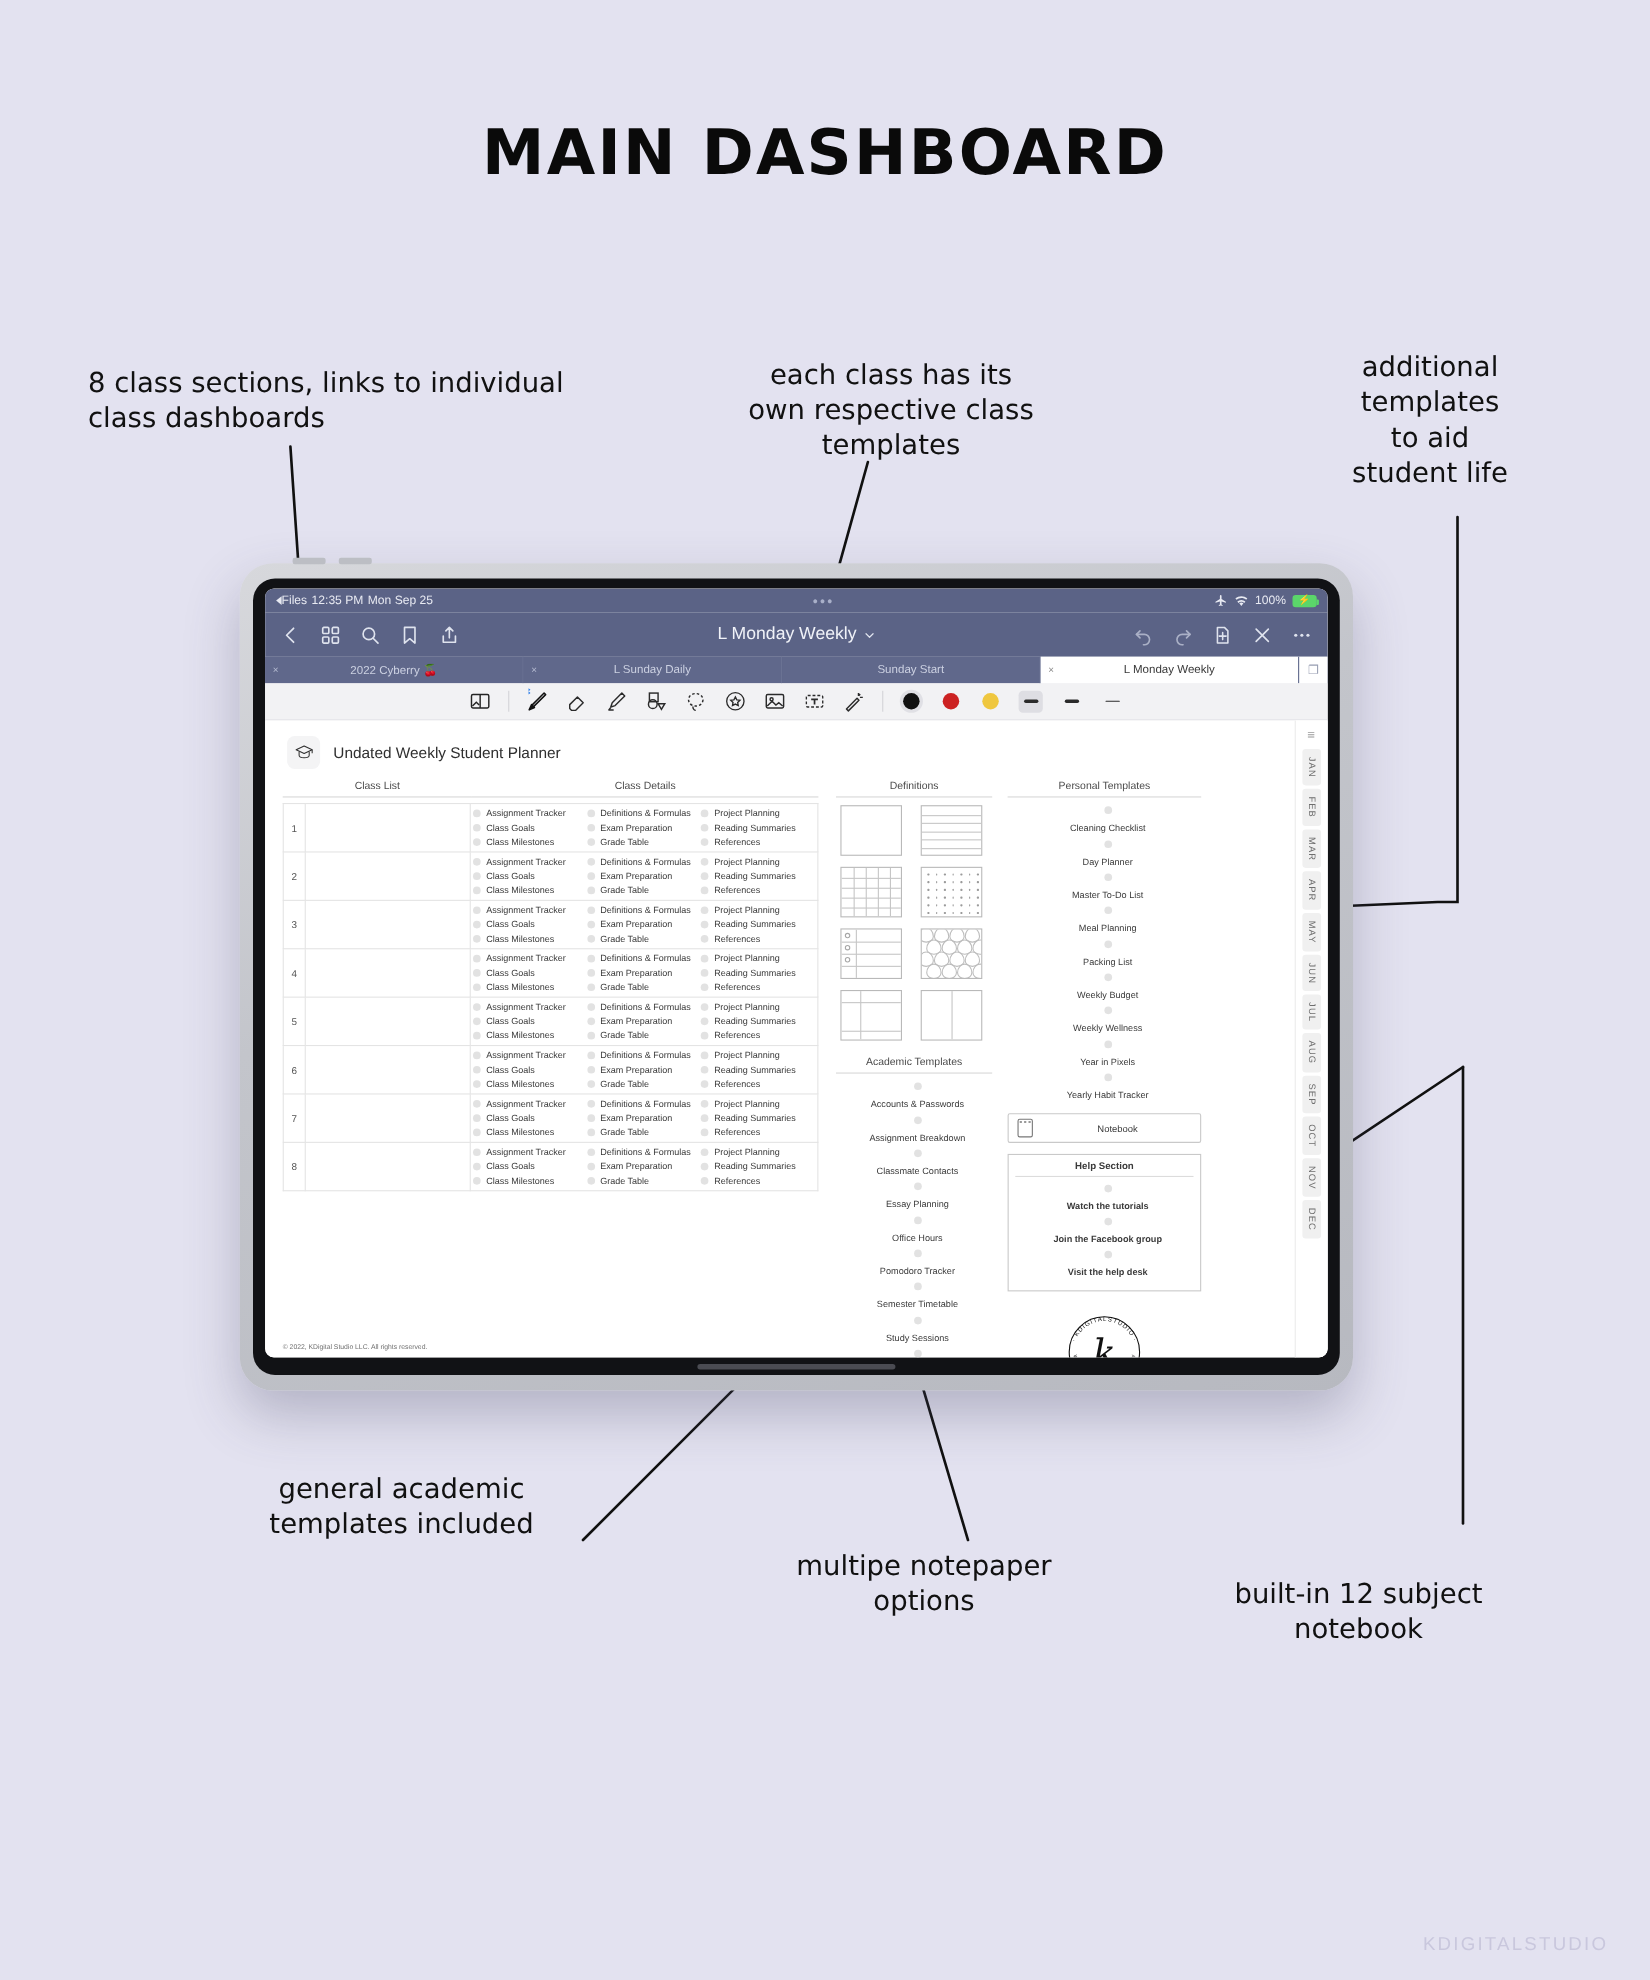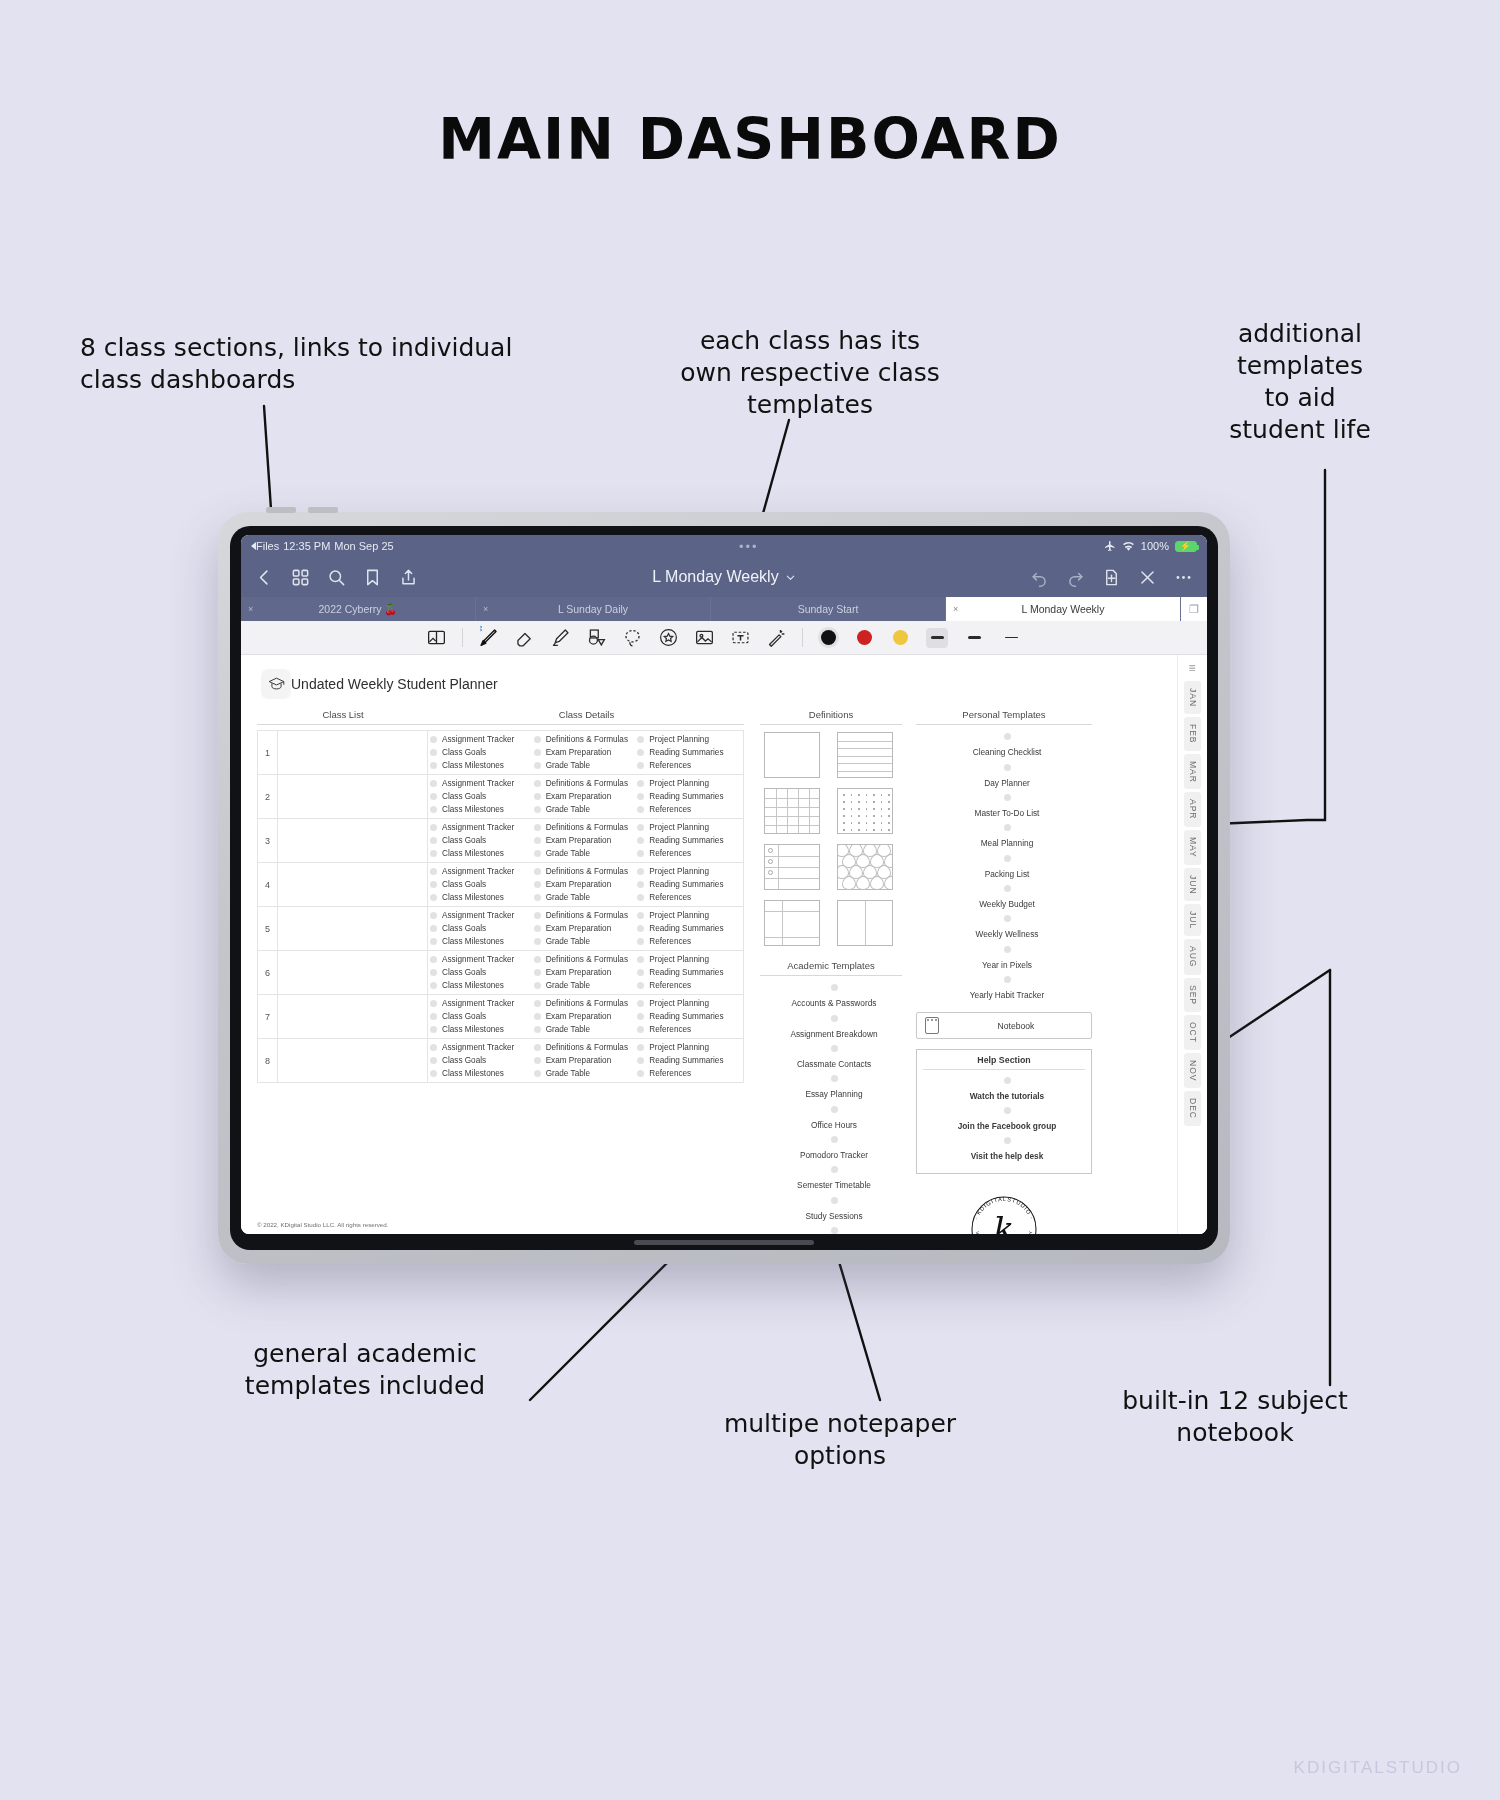--- a/index.html
+++ b/index.html
@@ -168,21 +168,21 @@
   }
   .rail-menu { color:#9a9a9a; font-size:12px; letter-spacing:1px; margin-bottom:6px; }
   .month {
     writing-mode: vertical-rl;
     background:#f0f0f0; color:#6e6e6e;
     font-size:8.5px; letter-spacing:1px;
     padding:7px 3px; border-radius:3px; margin-bottom:3px;
     width:17px; text-align:center;
   }
 
-  .doc-head { display:flex; align-items:center; margin: 4px 0 10px 4px; }
+  .doc-head { display:flex; align-items:center; gap:12px; margin: 4px 0 10px 4px; }
   .cap-badge {
     width:30px;height:30px;border-radius:7px;background:#f4f4f5;
     display:flex;align-items:center;justify-content:center;
   }
   .doc-title { font-size:14px; color:#2f2f2f; }
 
   .content { display:flex; gap:16px; }
   .left-col { width: 487px; }
   .right-col { flex:1; display:flex; gap:14px; }
 
@@ -262,21 +262,21 @@
 own respective class
 templates</div>
 <div class="anno c" style="left:1175px; top:318px; width:250px;">additional
 templates
 to aid
 student life</div>
 <div class="anno c" style="left:195px; top:1338px; width:340px;">general academic
 templates included</div>
 <div class="anno c" style="left:680px; top:1408px; width:320px;">multipe notepaper
 options</div>
-<div class="anno c" style="left:1085px; top:1385px; width:300px;">built-in 12 subject
+<div class="anno c" style="left:1085px; top:1433px; width:300px;">built-in 12 subject
 notebook</div>
 
 <div class="watermark">KDIGITALSTUDIO</div>
 
 <div class="tablet">
   <div class="btn-vol v1"></div>
   <div class="btn-vol v2"></div>
   <div class="bezel">
     <div class="screen">
 

